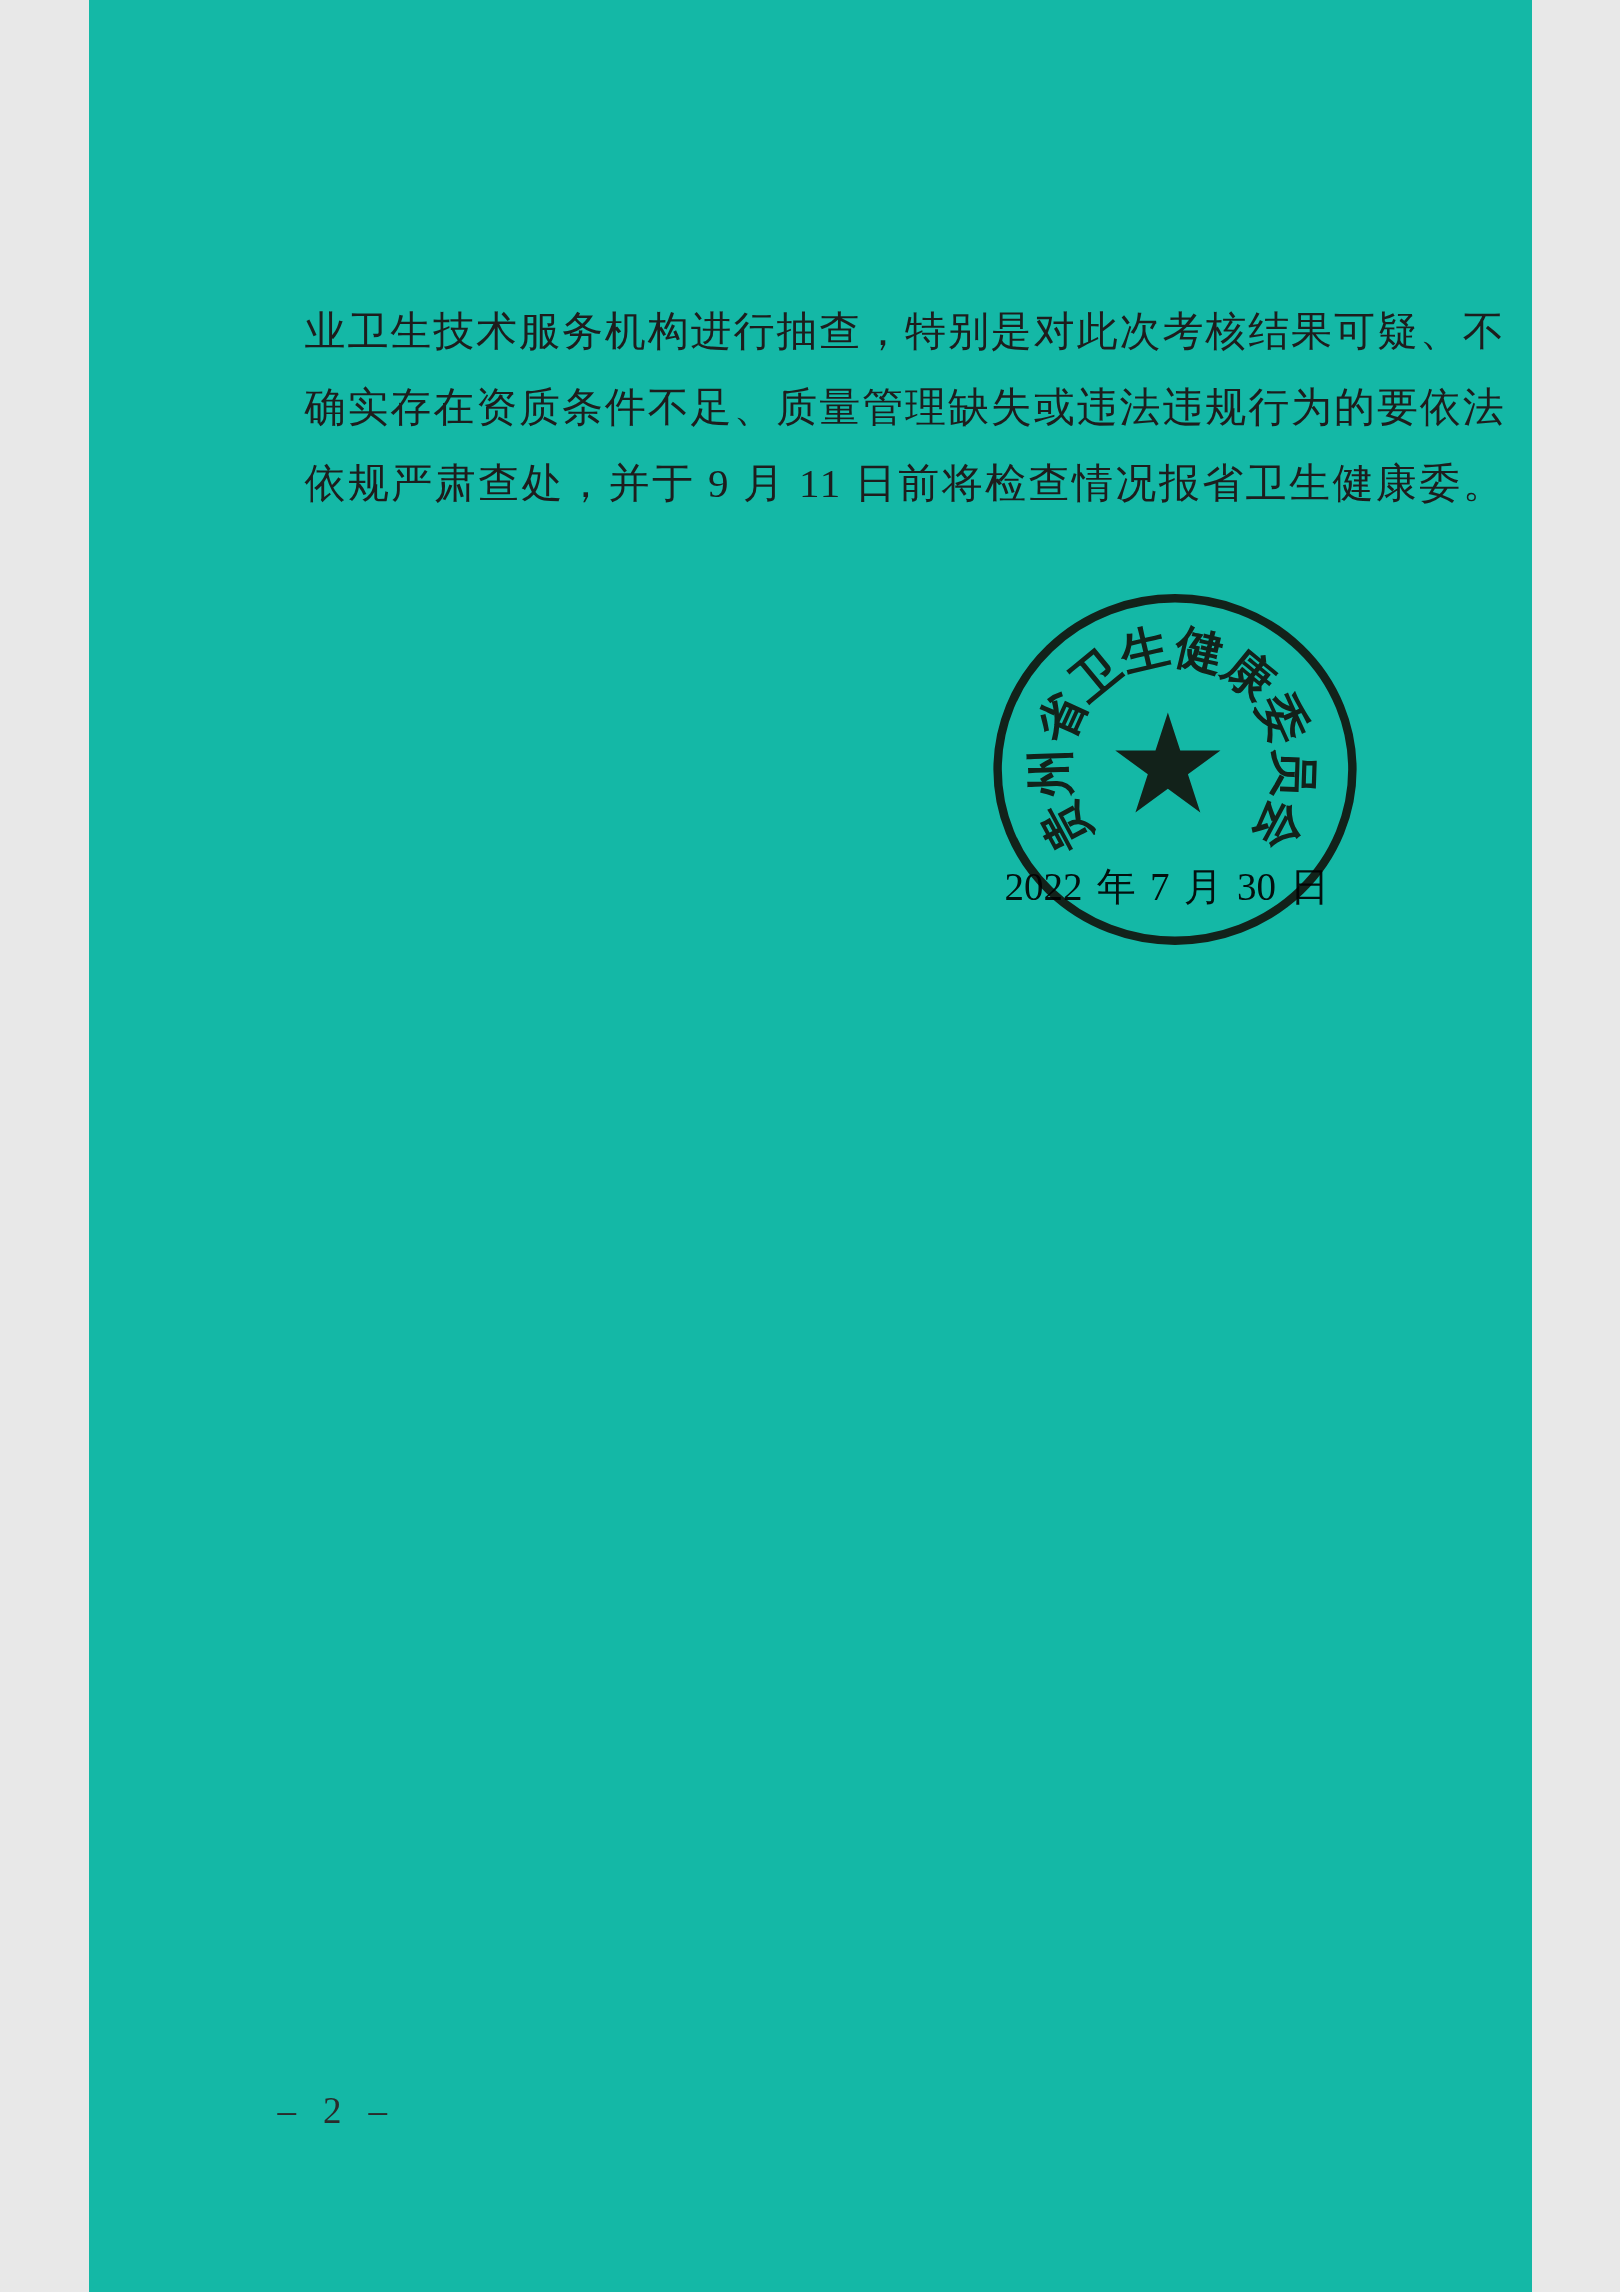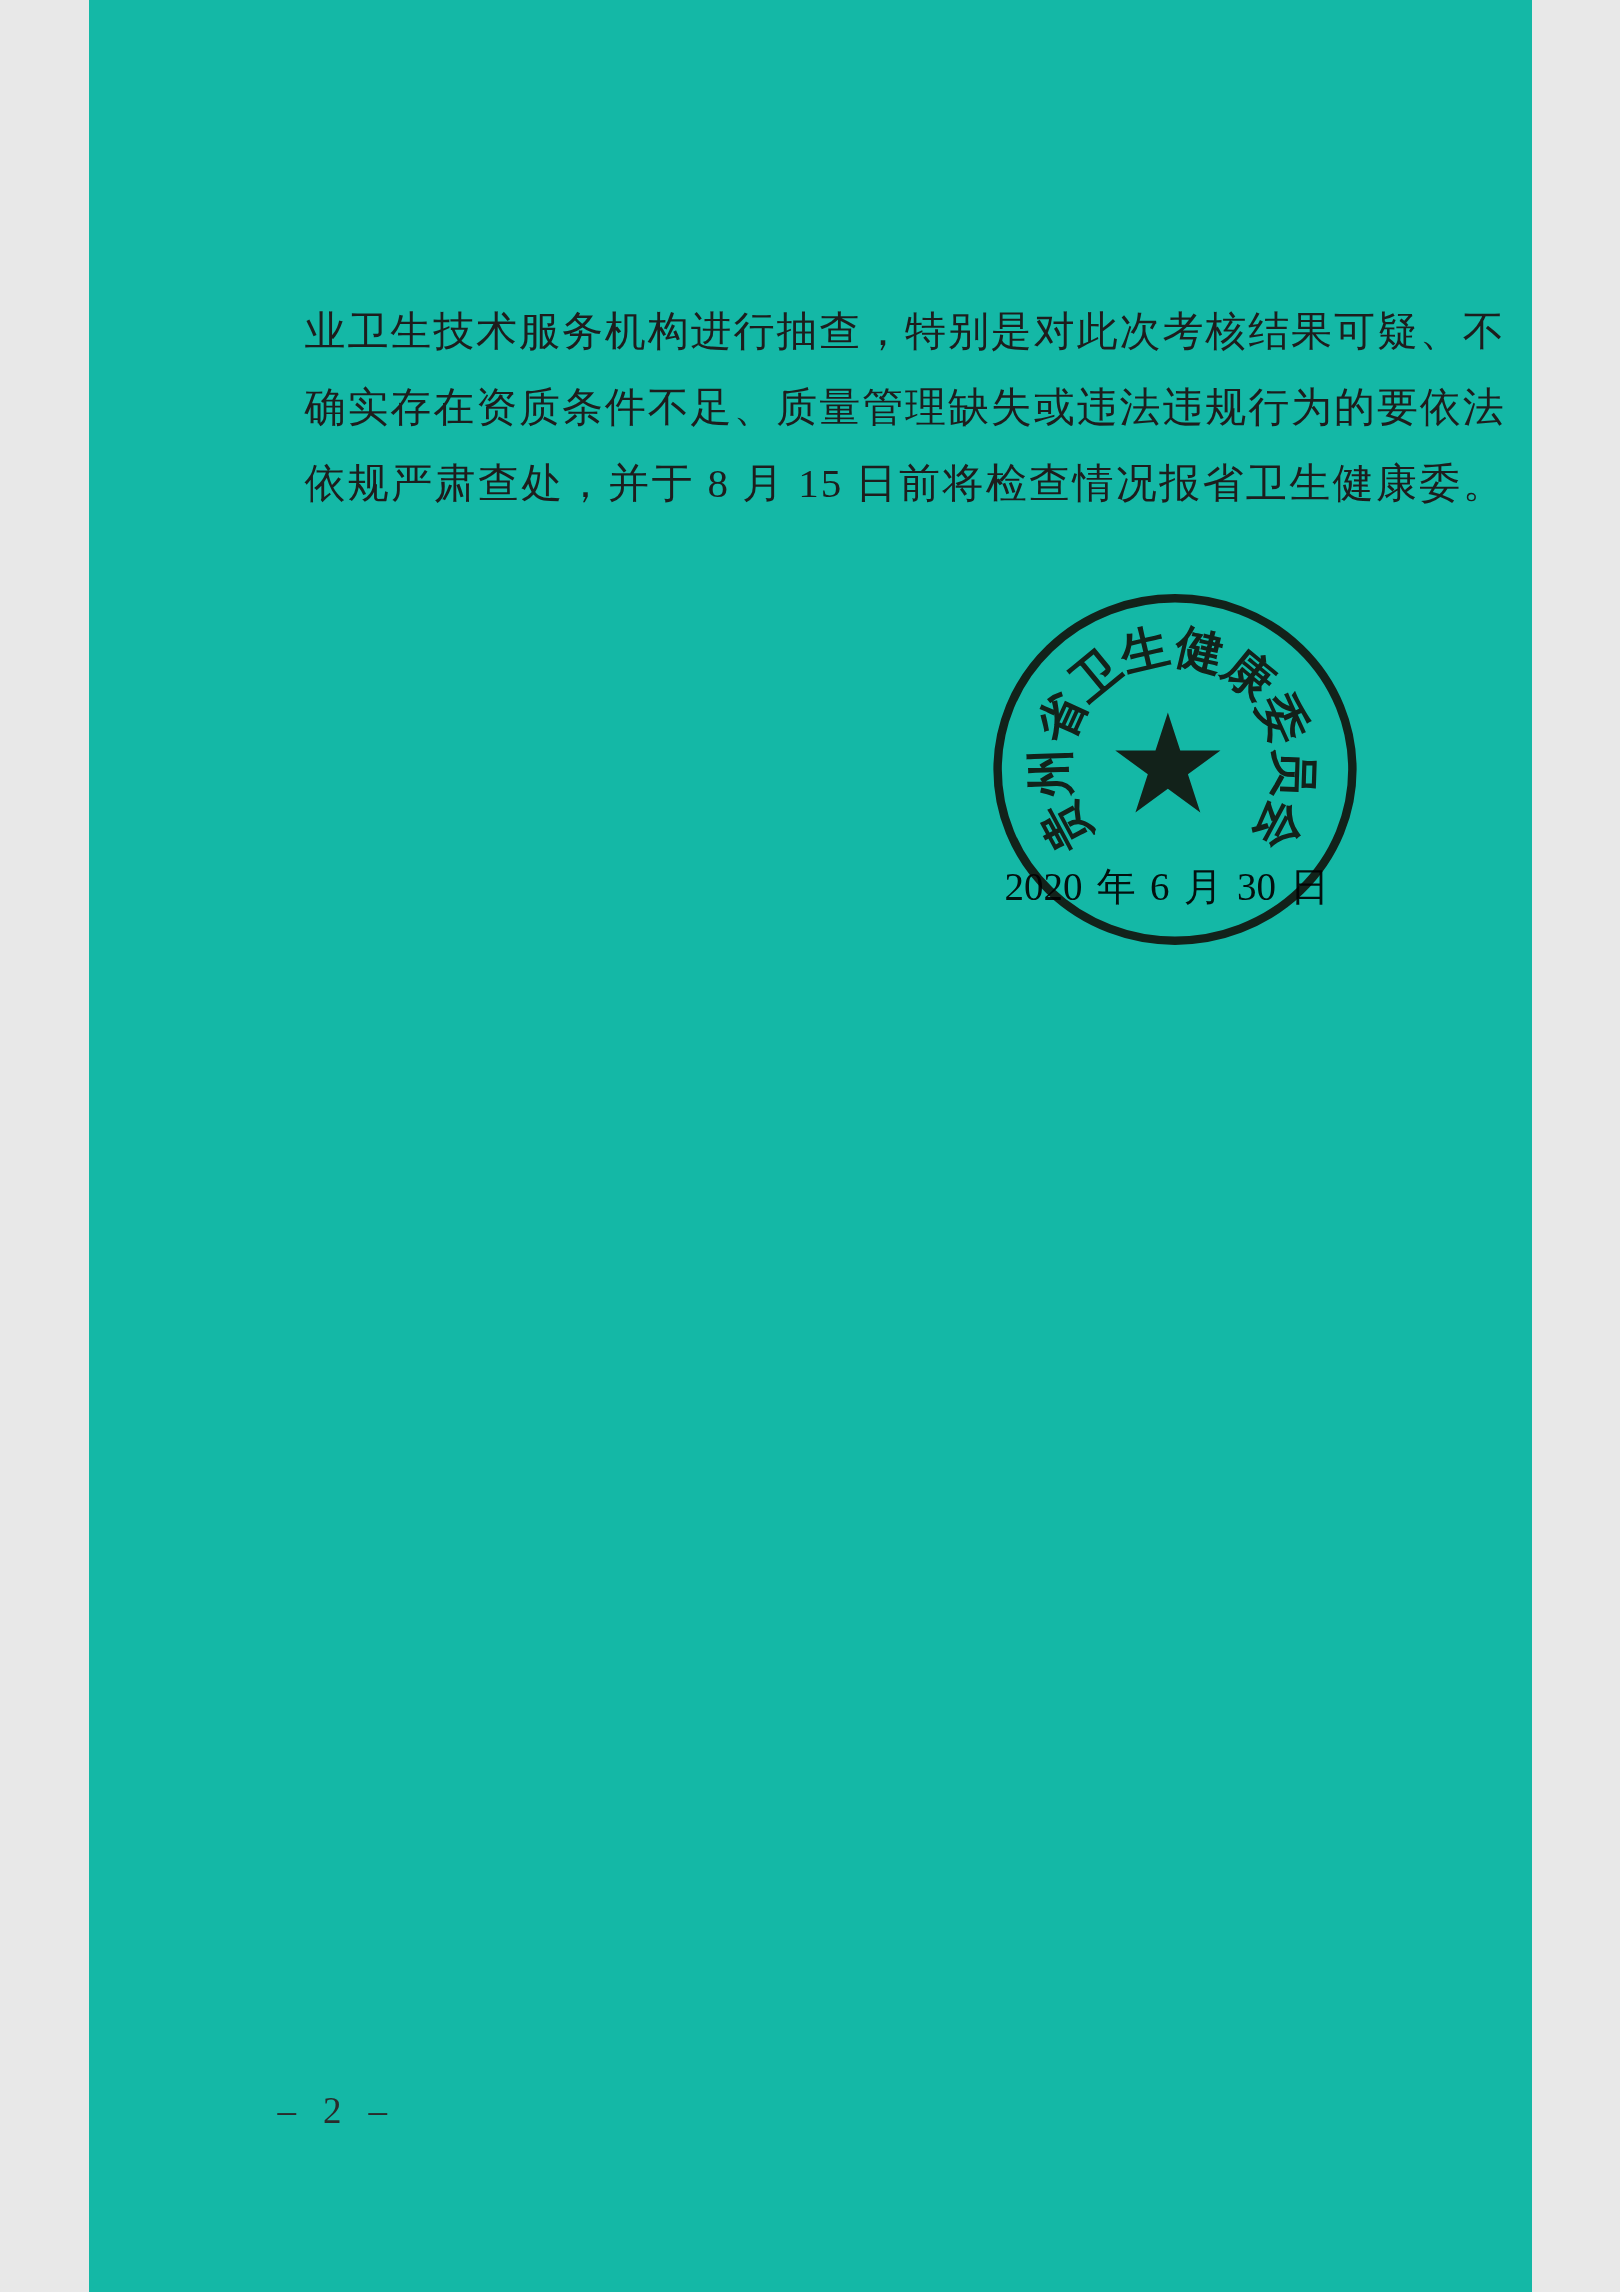--- a/index.html
+++ b/index.html
@@ -72,37 +72,37 @@
   }
 </style>
 </head>
 <body>
 
 <div class="page">
 
   <div class="body-text">
     <div class="body-line">业卫生技术服务机构进行抽查，特别是对此次考核结果可疑、不</div>
     <div class="body-line">确实存在资质条件不足、质量管理缺失或违法违规行为的要依法</div>
-    <div class="body-line">依规严肃查处，并于 8 月 15 日前将检查情况报省卫生健康委。</div>
+    <div class="body-line">依规严肃查处，并于 9 月 11 日前将检查情况报省卫生健康委。</div>
   </div>
 
   <div class="seal">
     <svg viewBox="0 0 408 396" xmlns="http://www.w3.org/2000/svg">
 
       <ellipse cx="204" cy="198" rx="199" ry="192" fill="none" stroke="#dc2f28" stroke-width="9.5"></ellipse>
 
       <polygon points="196,134 209.9,176.8 255,176.8 218.5,203.3 232.4,246.2 196,219.7 159.6,246.2 173.5,203.3 137,176.8 182.1,176.8" fill="#dc2f28"></polygon>
 
       <defs>
         <path id="sealArc" d="M 114 276.7 A 118 118 0 1 1 288 276.7" fill="none"></path>
       </defs>
       <text class="seal-text-arc" font-size="54" fill="#dc2f28" text-anchor="middle">
         <textPath href="#sealArc" startOffset="50%">贵州省卫生健康委员会</textPath>
       </text>
     </svg>
   </div>
 
-  <div class="date-line">2020 年 6 月 30 日</div>
+  <div class="date-line">2022 年 7 月 30 日</div>
 
   <div class="page-number">– 2 –</div>
 
 </div>
 
 
 </body></html>

